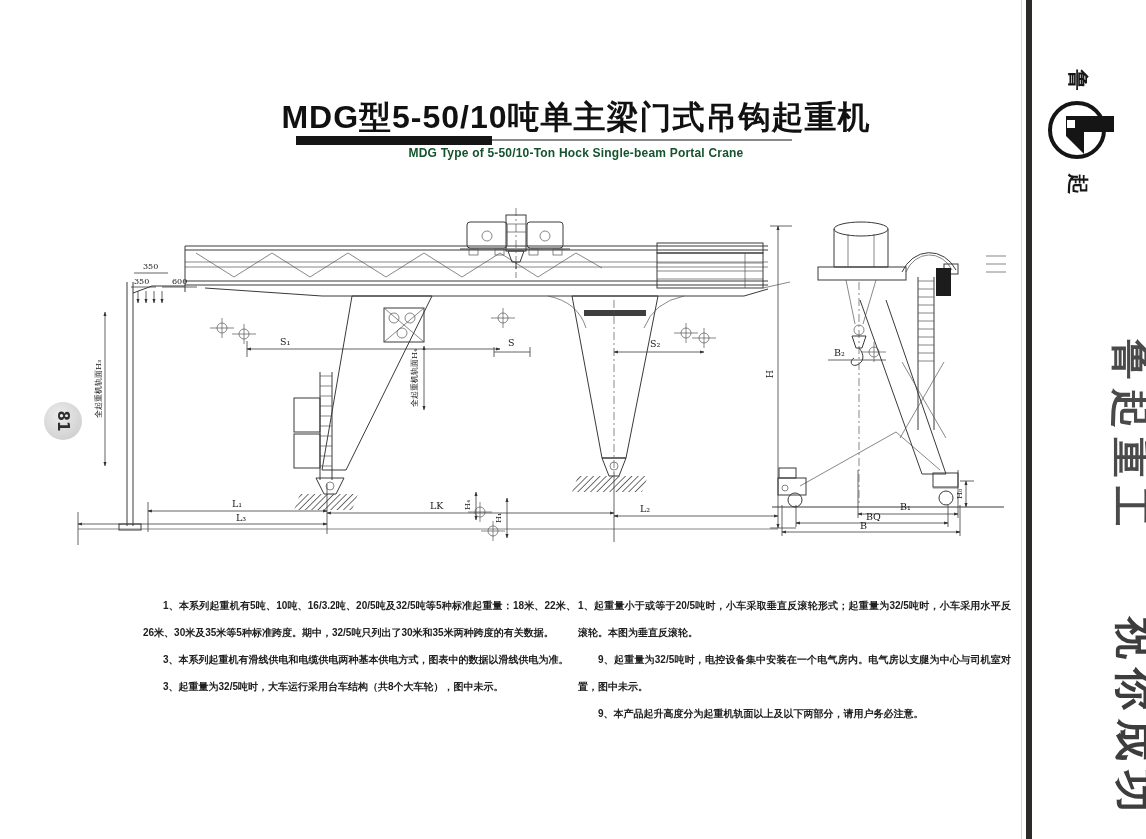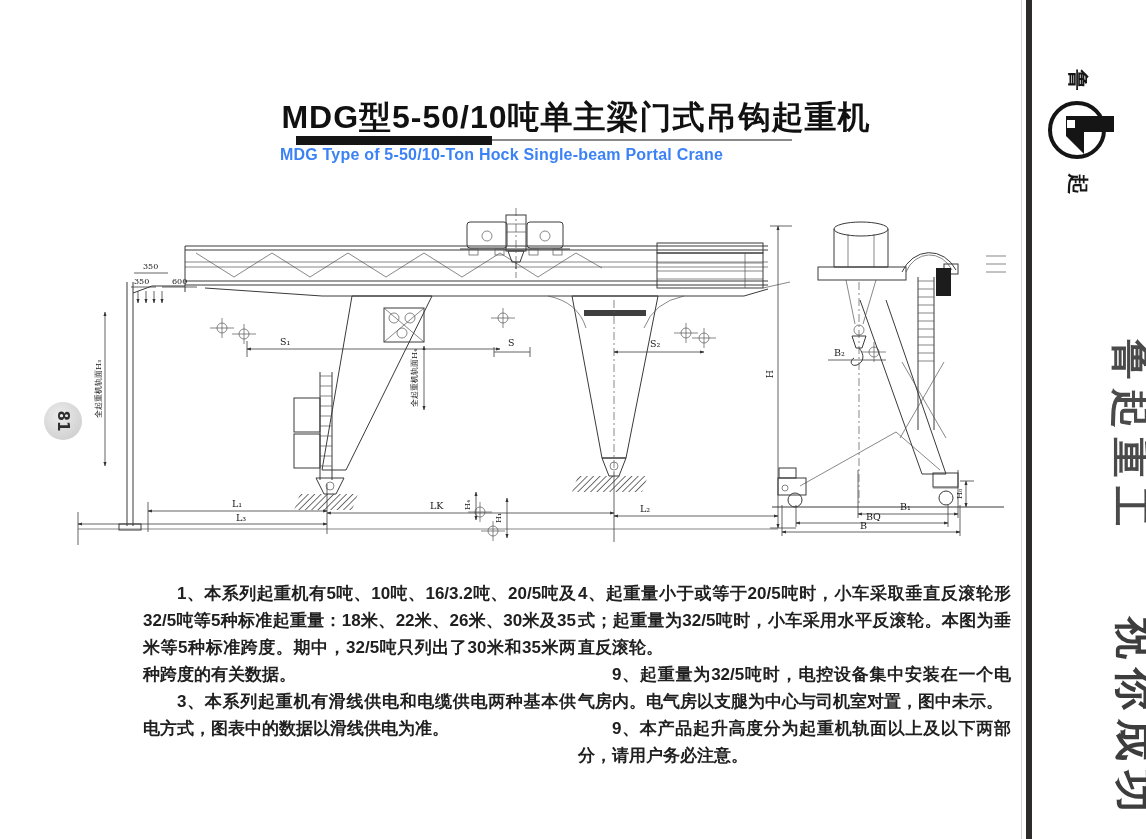--- a/index.html
+++ b/index.html
@@ -5,25 +5,25 @@
   html,body{margin:0;padding:0;}
   body{width:1146px;height:839px;position:relative;background:#ffffff;overflow:hidden;
        font-family:"Liberation Sans",sans-serif;color:#1a1a1a;}
   .abs{position:absolute;}
 
   
   .title-cn{left:280px;top:96px;width:592px;text-align:center;font-size:32px;font-weight:bold;
             letter-spacing:1px;white-space:nowrap;color:#111;}
   .title-underline-thick{left:296px;top:136px;width:196px;height:9px;background:#151515;}
   .title-underline-thin{left:492px;top:139px;width:300px;height:2px;background:#8a8a8a;}
-  .title-en{left:280px;top:146px;width:592px;font-size:16px;font-weight:bold;
-            letter-spacing:0.2px;white-space:nowrap;color:#3b82f6;}
-
-  
-  .notes-col{top:580px;width:433px;font-size:17px;line-height:27px;font-weight:600;color:#202020;}
+  .title-en{left:280px;top:146px;width:592px;text-align:center;font-size:12px;font-weight:bold;
+            letter-spacing:0.2px;white-space:nowrap;color:#14532d;}
+
+  
+  .notes-col{top:592px;width:433px;font-size:10px;line-height:27px;font-weight:600;color:#202020;}
   .notes-left{left:143px;}
   .notes-right{left:578px;}
   .notes-col p{margin:0;text-indent:2em;text-align:justify;}
   .notes-col p.noindent{text-indent:0;}
 
   
   .side-divider{left:1026px;top:0;width:6px;height:839px;background:#2d2a2a;}
   .side-edge{left:1021px;top:0;width:1px;height:839px;background:#d6d6d6;}
   .vert-callig{left:1032px;width:114px;text-align:center;transform-origin:center;
                font-family:"DejaVu Serif",serif;font-weight:bold;white-space:nowrap;}
@@ -311,23 +311,24 @@
       <line x1="966" y1="481" x2="966" y2="507" class="dim" marker-start="url(#arr)" marker-end="url(#arr)"></line>
       <line x1="960" y1="481" x2="974" y2="481" class="dim"></line>
       <text x="962" y="494" class="dls" transform="rotate(-90 962 494)" text-anchor="middle">H₀</text>
     </g>
   </g>
 </svg>
 
 <div class="abs notes-col notes-left">
   <p>1、本系列起重机有5吨、10吨、16/3.2吨、20/5吨及32/5吨等5种标准起重量：18米、22米、26米、30米及35米等5种标准跨度。期中，32/5吨只列出了30米和35米两种跨度的有关数据。</p>
   <p>3、本系列起重机有滑线供电和电缆供电两种基本供电方式，图表中的数据以滑线供电为准。</p>
+  <p>3、起重量为32/5吨时，大车运行采用台车结构（共8个大车轮），图中未示。</p>
 </div>
 <div class="abs notes-col notes-right">
-  <p class="noindent">4、起重量小于或等于20/5吨时，小车采取垂直反滚轮形式；起重量为32/5吨时，小车采用水平反滚轮。本图为垂直反滚轮。</p>
+  <p class="noindent">1、起重量小于或等于20/5吨时，小车采取垂直反滚轮形式；起重量为32/5吨时，小车采用水平反滚轮。本图为垂直反滚轮。</p>
   <p>9、起重量为32/5吨时，电控设备集中安装在一个电气房内。电气房以支腿为中心与司机室对置，图中未示。</p>
   <p>9、本产品起升高度分为起重机轨面以上及以下两部分，请用户务必注意。</p>
 </div>
 
 <div class="abs side-edge"></div>
 <div class="abs side-divider"></div>
 
 <div class="abs logo-box">
   <div class="logo-char" style="top:0;">鲁</div>
   <svg width="76" height="132" style="position:absolute;left:0;top:0;">

